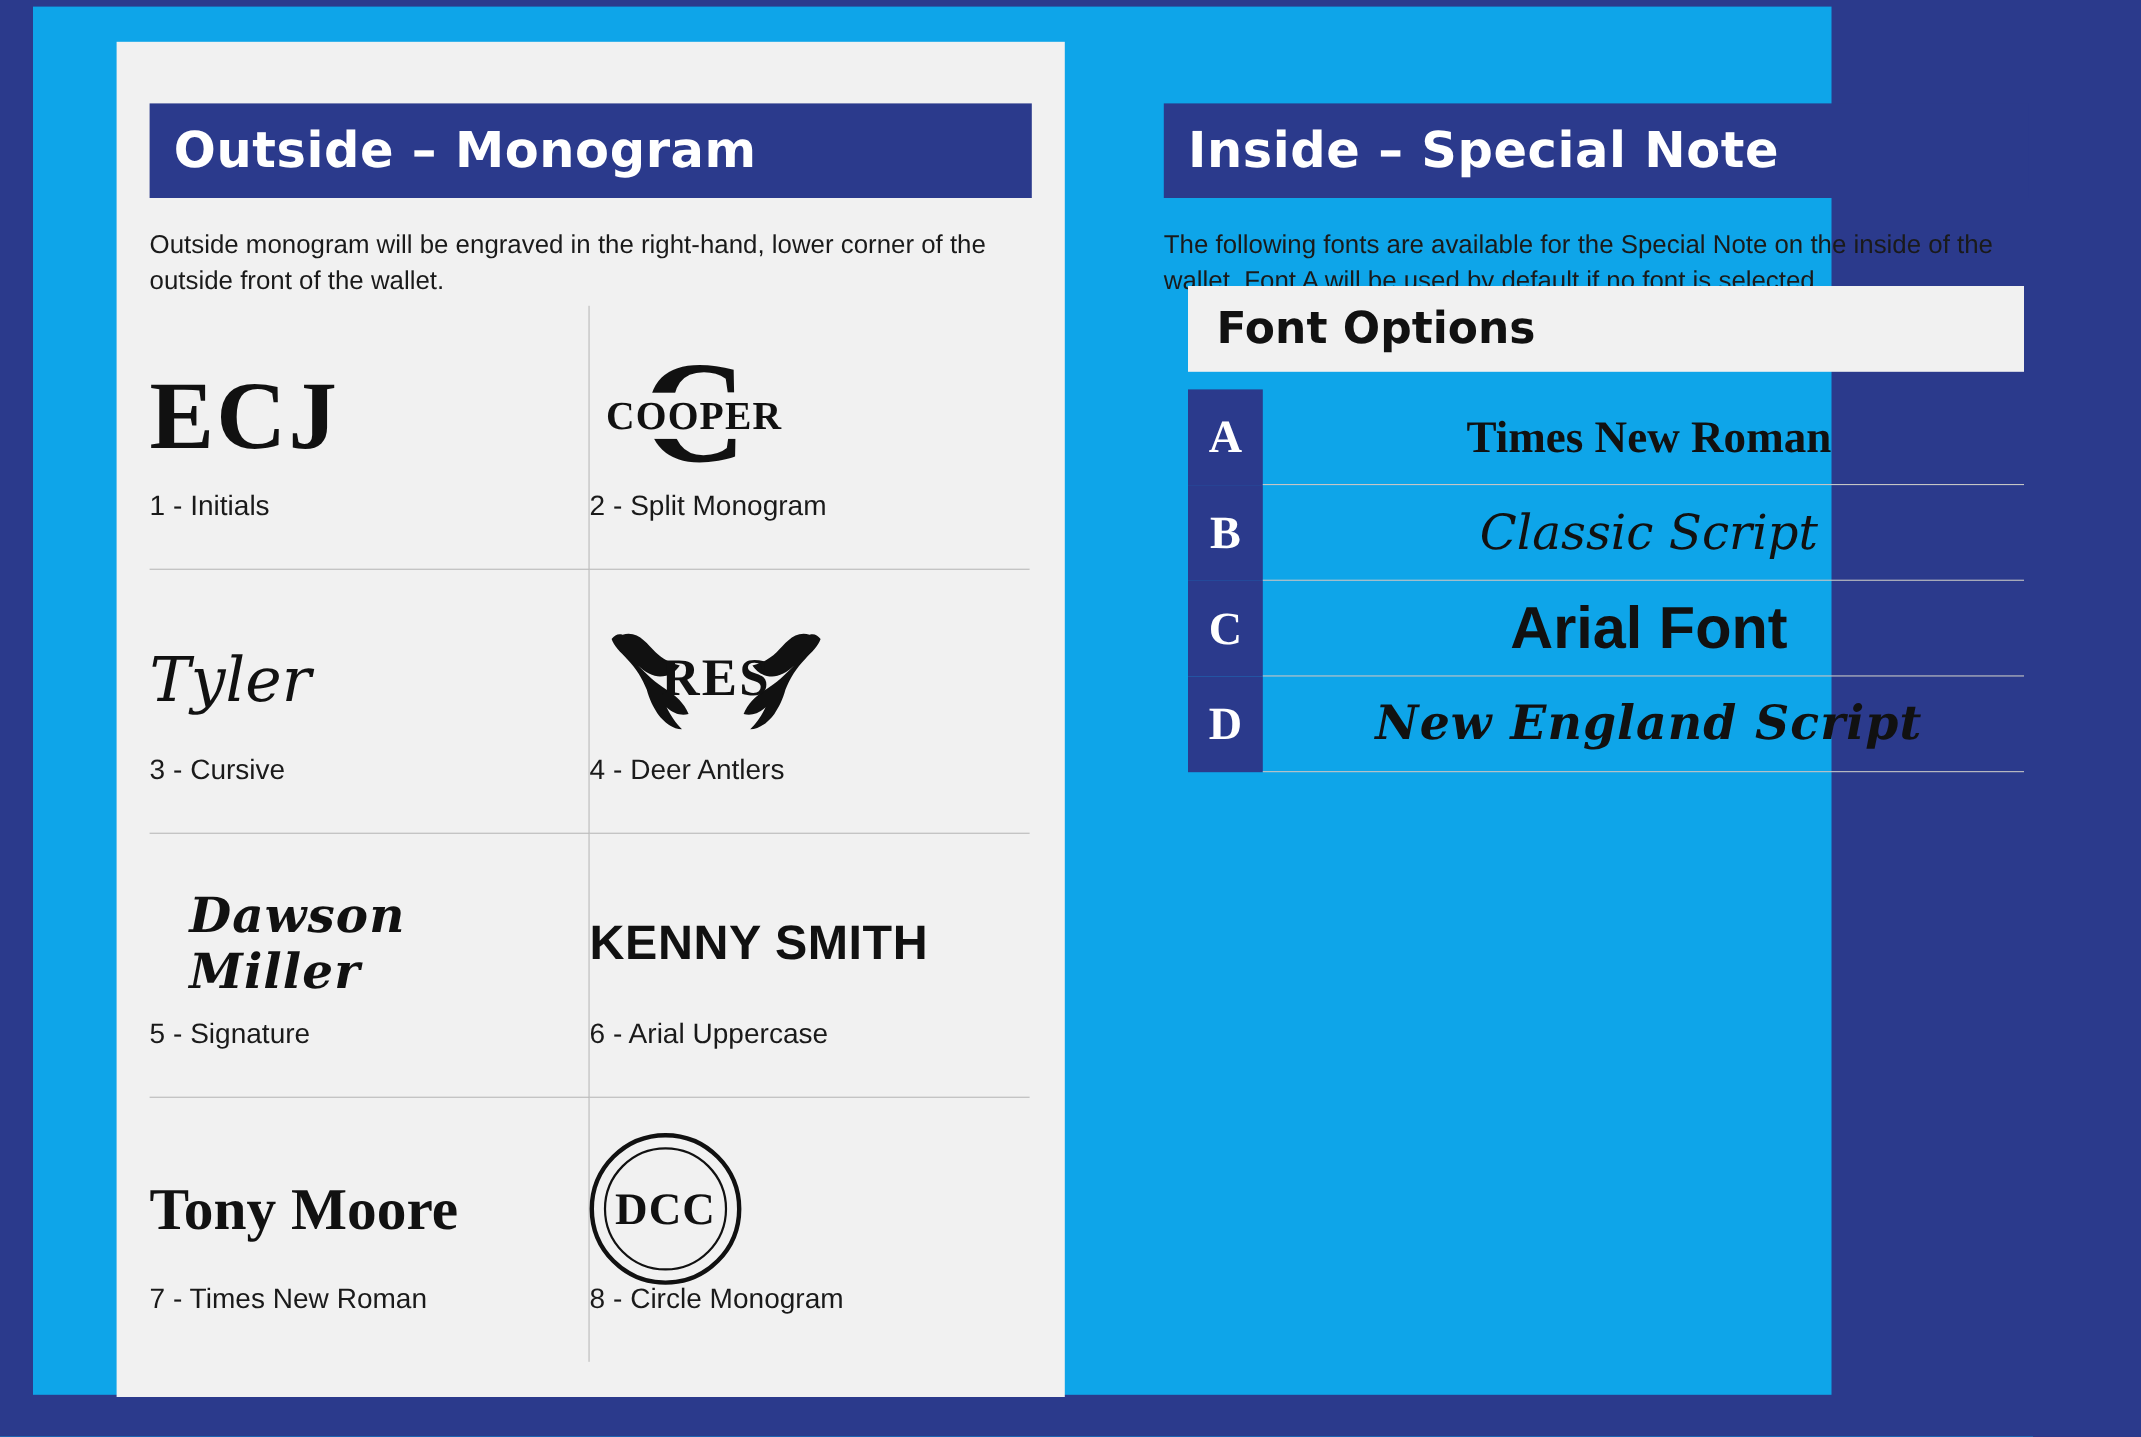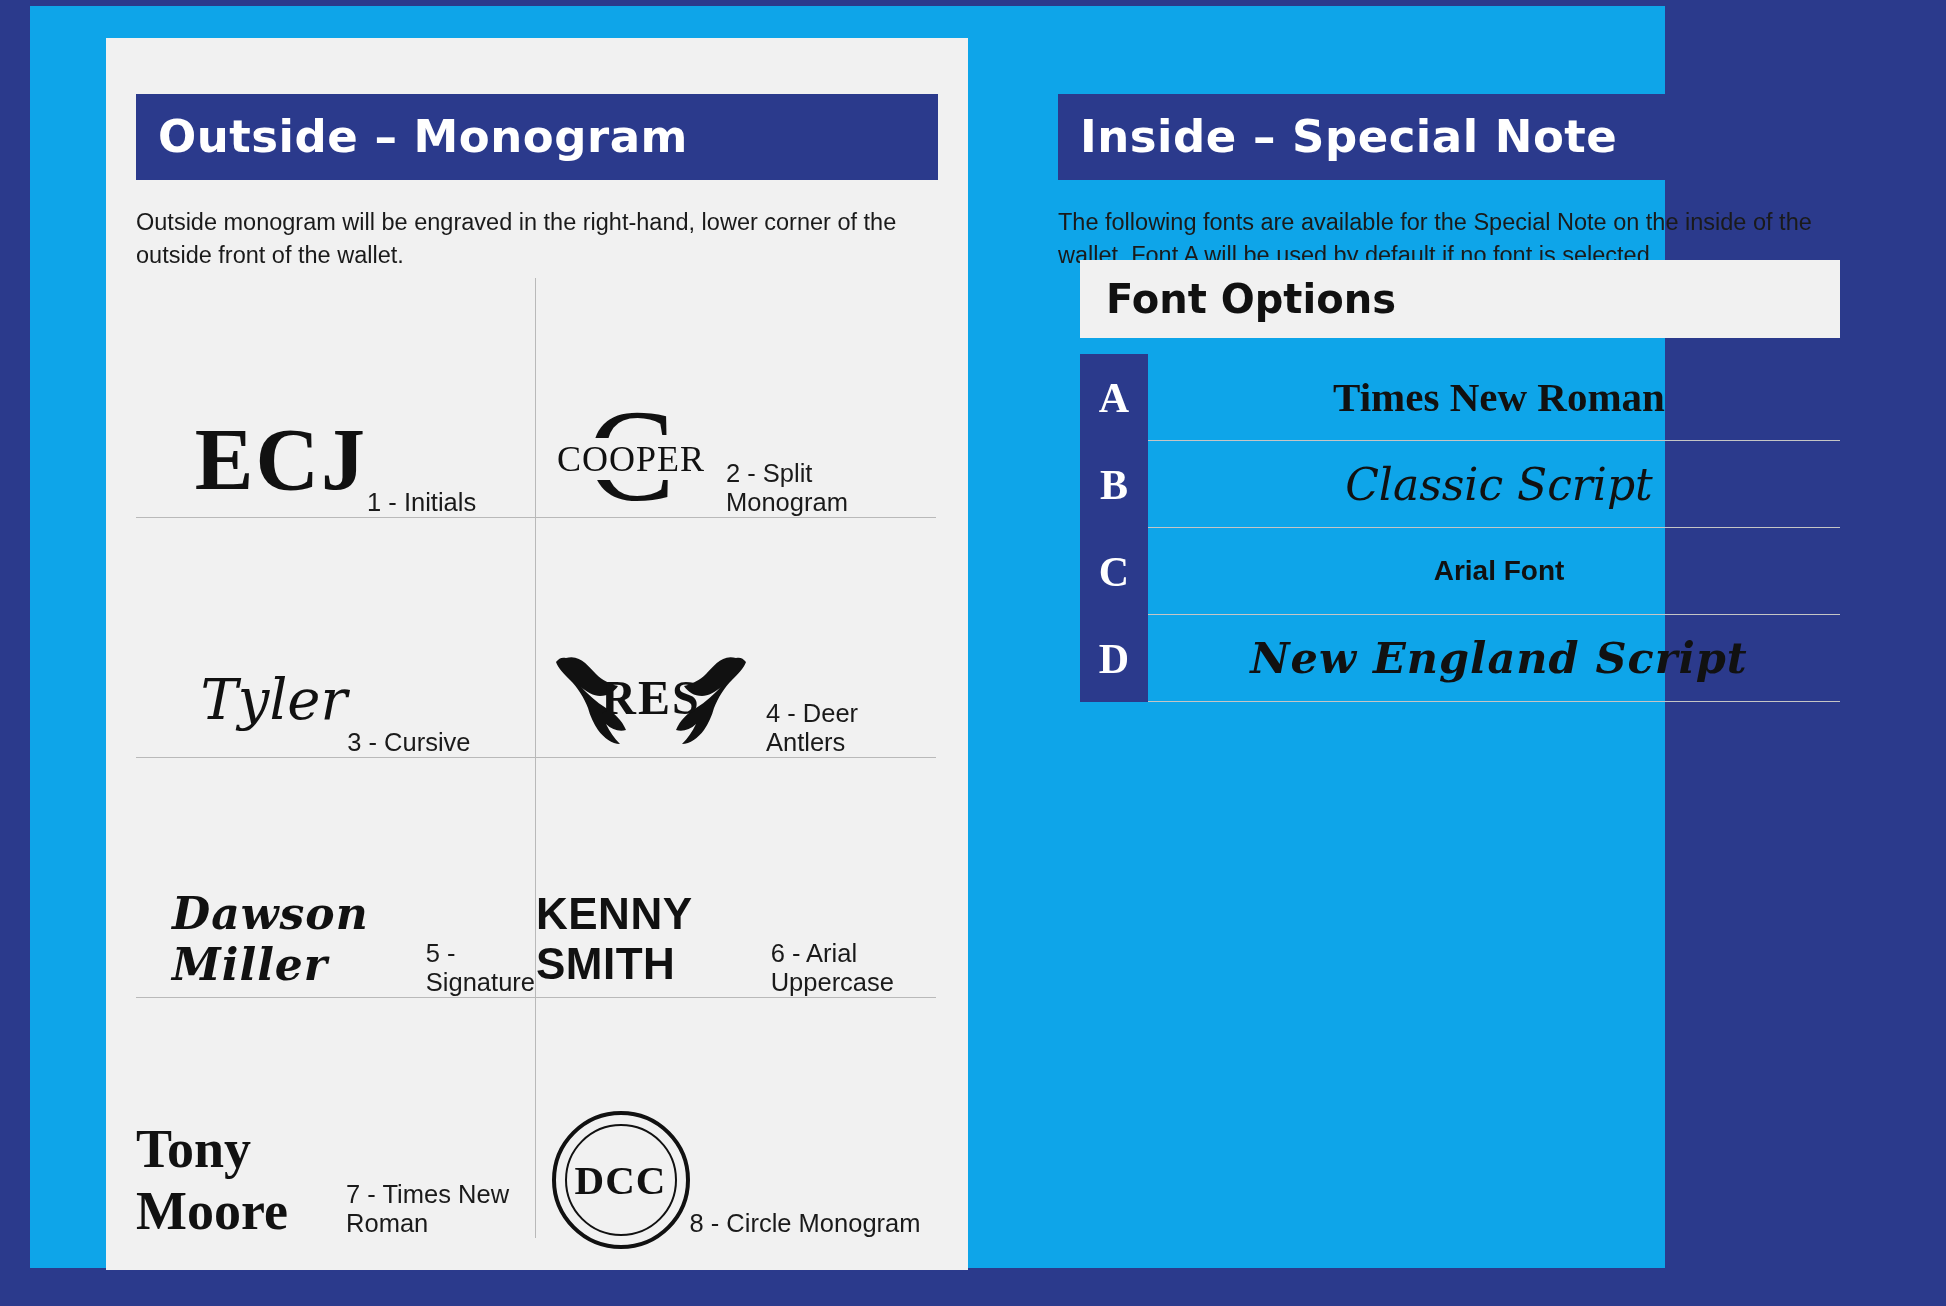--- a/index.html
+++ b/index.html
@@ -65,22 +65,22 @@
     top: 240px;
     width: 800px;
     height: 960px;
     display: grid;
     grid-template-columns: 1fr 1fr;
     grid-template-rows: 1fr 1fr 1fr 1fr;
   }
   .mono-cell {
     position: relative;
     display: flex;
-    flex-direction: row;
-    align-items: flex-end;
+    flex-direction: column;
+    align-items: flex-start;
     justify-content: center;
     box-sizing: border-box;
   }
   .mono-cell.right-border { border-right: 1.5px solid #b9b9b9; }
   .mono-cell.bottom-border { border-bottom: 1.5px solid #b9b9b9; }
   .sample {
     height: 116px;
     display: flex;
     align-items: center;
     justify-content: center;
@@ -120,20 +120,21 @@
   .s-times {
     font-family: "Liberation Serif", serif;
     font-weight: bold;
     font-size: 54px;
   }
   
   .split-mono {
     position: relative;
     width: 190px;
     height: 118px;
+    font-weight: bold;
   }
   .split-mono .bigC {
     position: absolute;
     left: 50%;
     top: 50%;
     transform: translate(-50%, -52%);
     font-family: "Liberation Serif", serif;
     font-size: 132px;
     line-height: 1;
     color: #111;
@@ -269,21 +270,21 @@
     display: flex;
     align-items: center;
     justify-content: center;
     border-bottom: 1.5px solid #c5c5c5;
     color: #111;
     padding-left: 10px;
     box-sizing: border-box;
   }
   .f-times { font-family: "Liberation Serif", serif; font-weight: bold; font-size: 41px; }
   .f-script { font-family: "DejaVu Serif", serif; font-style: italic; font-size: 44px; }
-  .f-arial { font-family: "Liberation Sans", sans-serif; font-weight: bold; font-size: 28px; }
+  .f-arial { font-family: "Liberation Sans", sans-serif; font-weight: bold; font-size: 54px; }
   .f-newengland { font-family: "DejaVu Serif", serif; font-style: italic; font-weight: bold; font-size: 43px; letter-spacing: 1px; }
 
   .ordering-box {
     position: absolute;
     left: 26px;
     top: 752px;
     width: 790px;
     height: 268px;
     border: 2.5px solid #2b3a8c;
     box-sizing: border-box;

